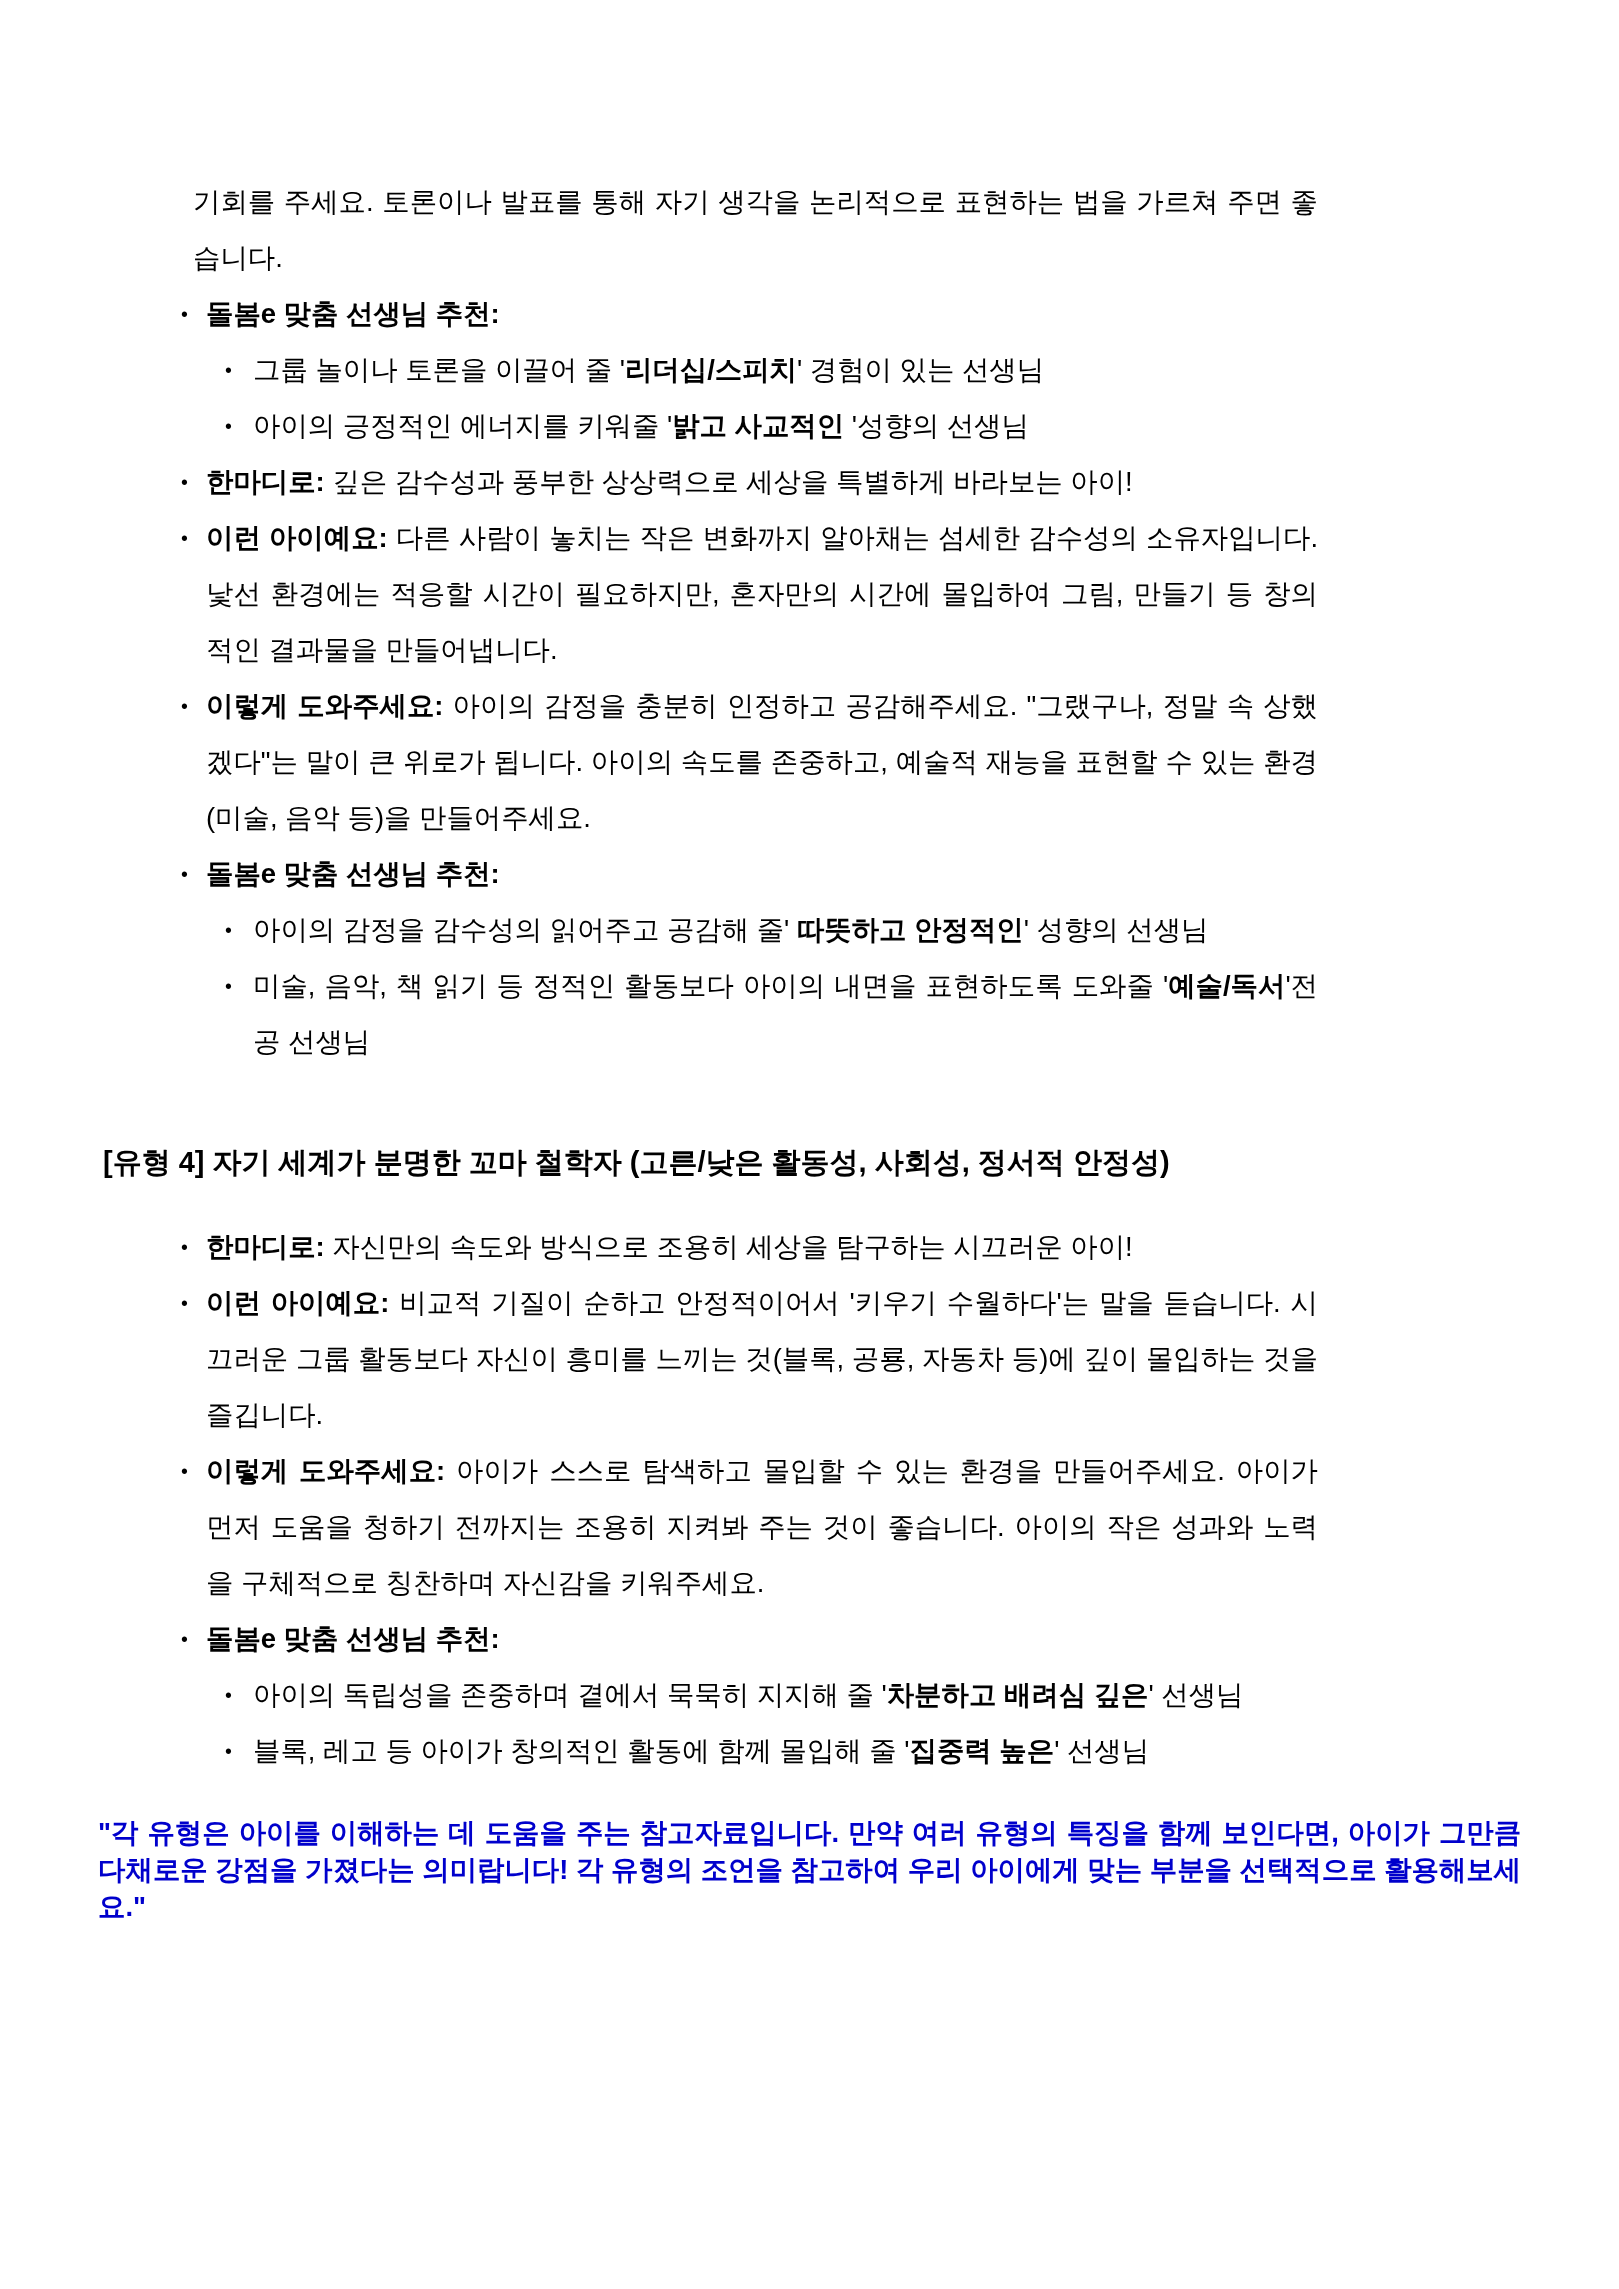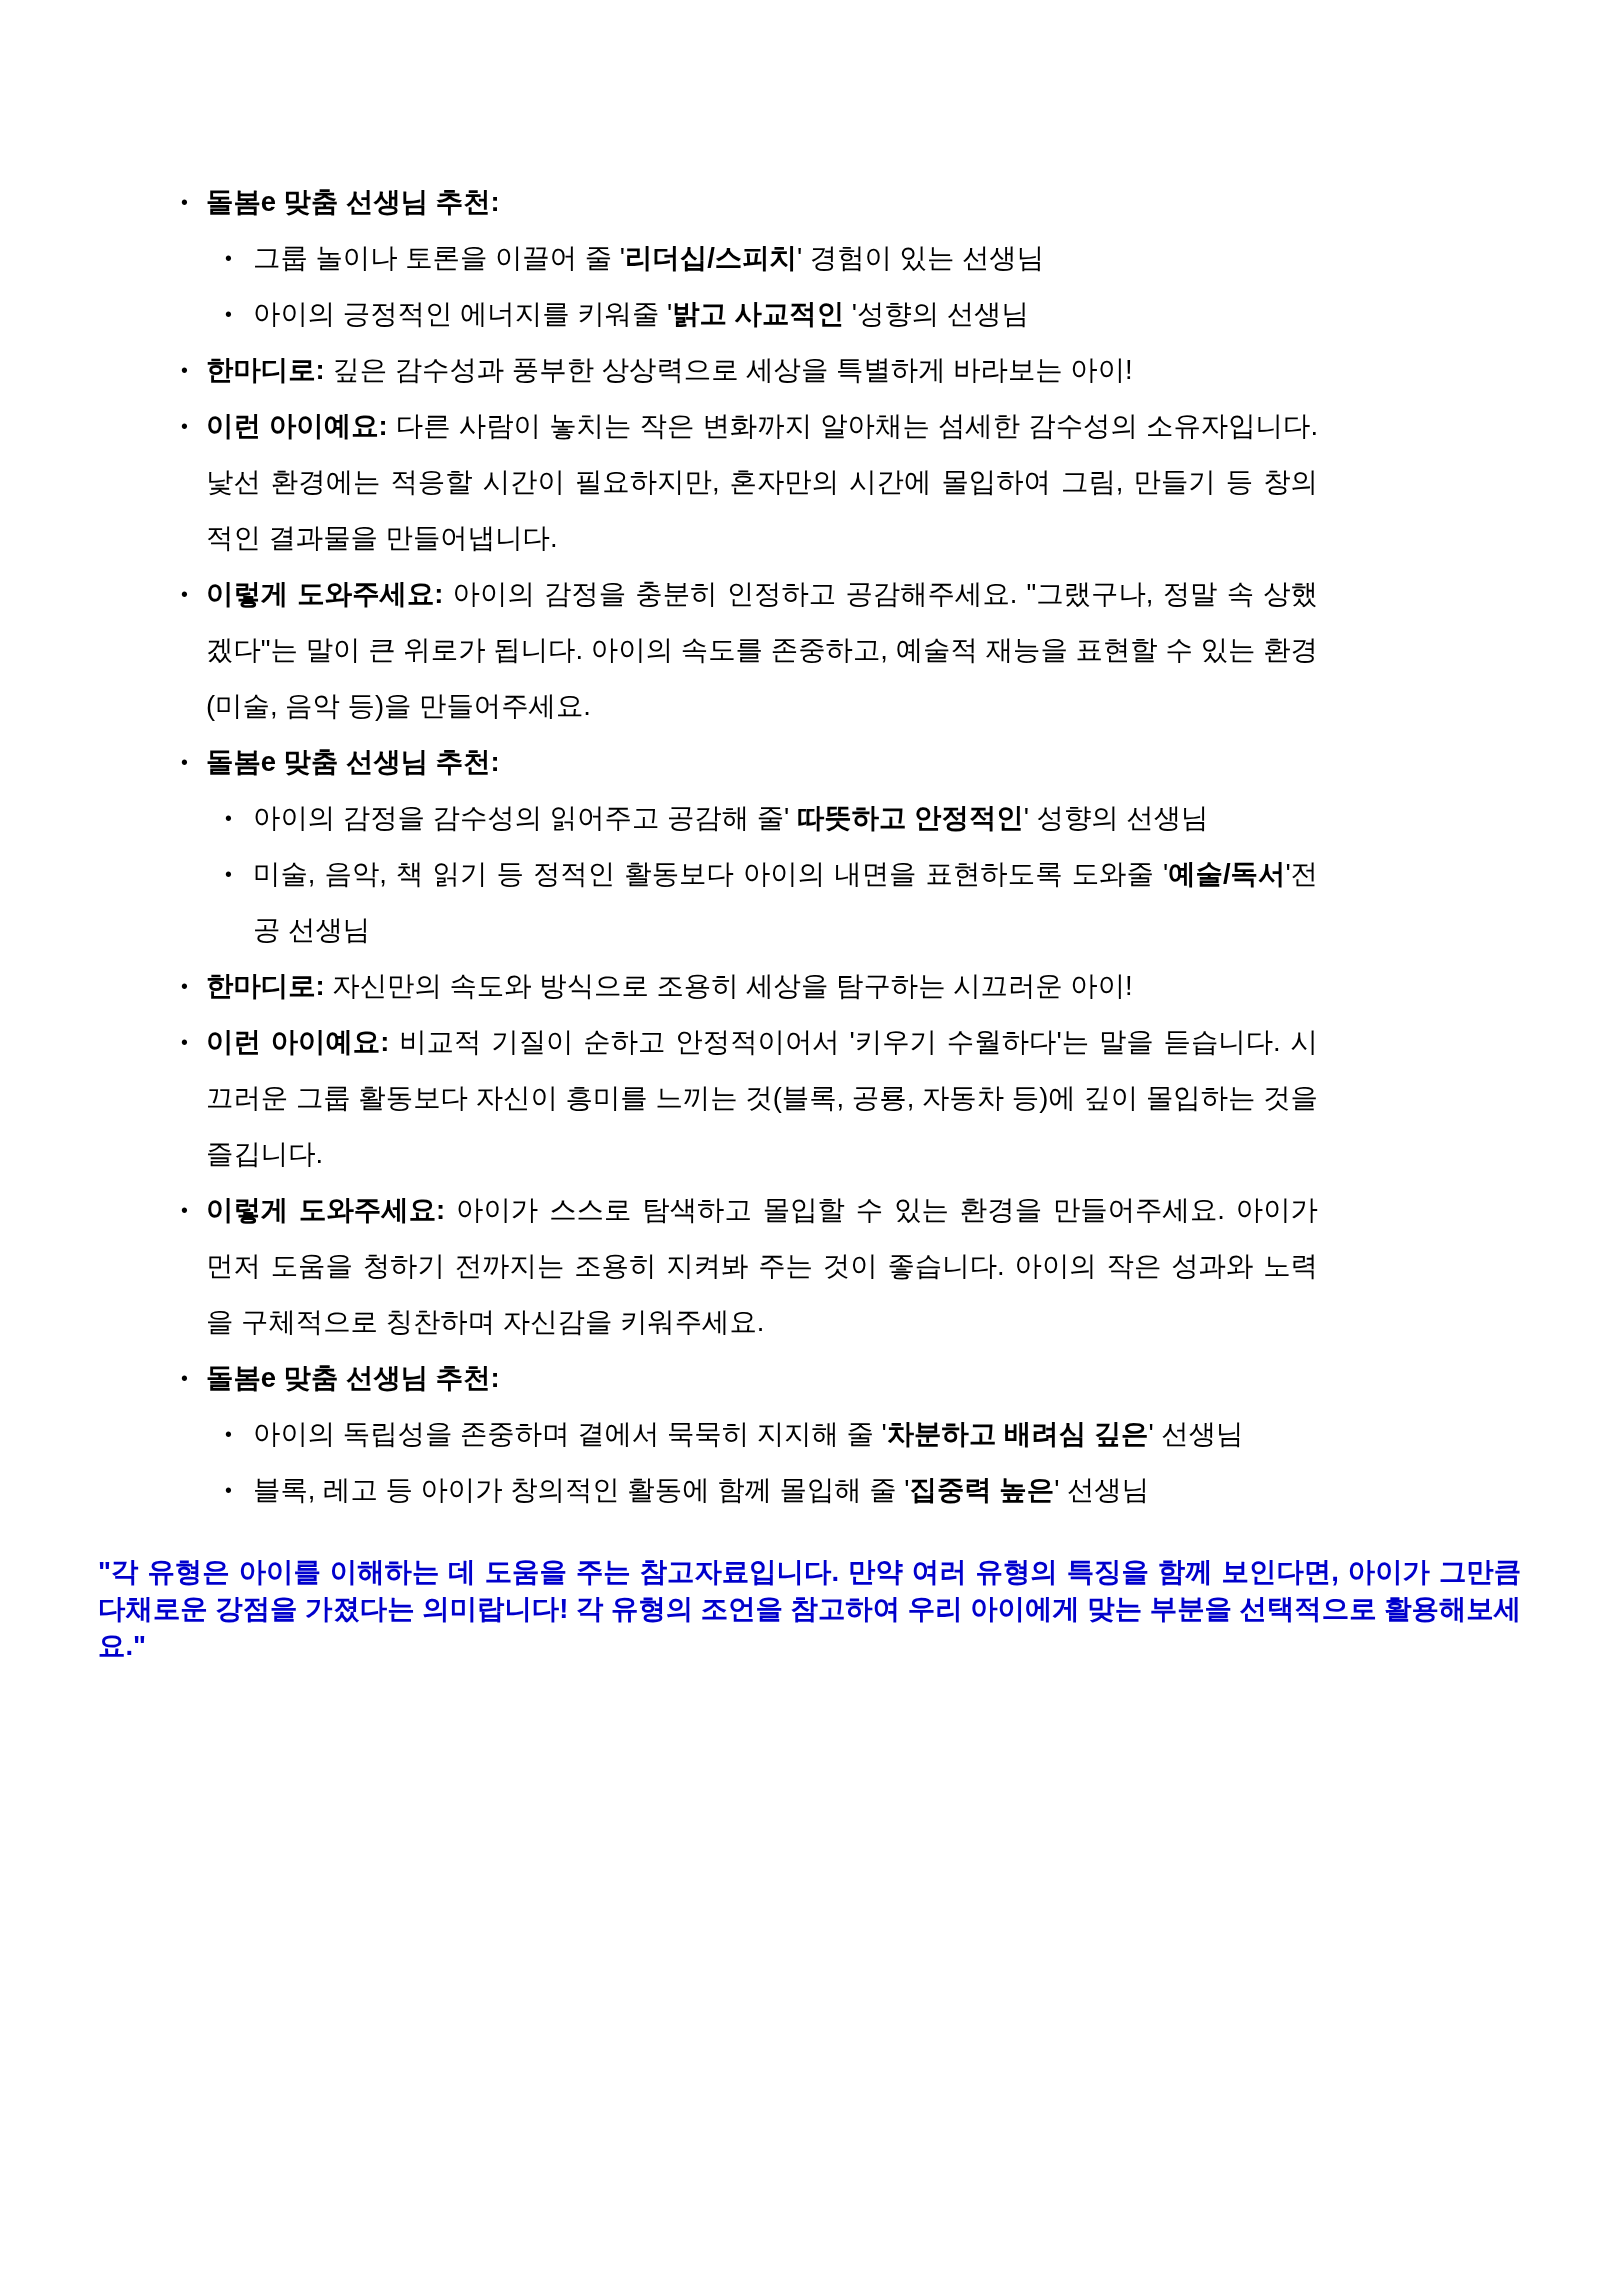--- a/index.html
+++ b/index.html
@@ -70,29 +70,31 @@
   }
   .bold {
     font-weight: bold;
   }
 </style>
 </head>
 <body>
 
 <div class="page">
   <div class="content" id="content">
+      <div class="block paragraph"><span>기회를 주세요. 토론이나 발표를 통해 자기 생각을 논리적으로 표현하는 법을 가르쳐 주면 좋습니다.</span></div>
       <div class="block bullet lvl1"><span class="dot">•</span><span class="bold">돌봄e 맞춤 선생님 추천:</span></div>
       <div class="block bullet lvl2"><span class="dot">•</span><span>그룹 놀이나 토론을 이끌어 줄 '</span><span class="bold">리더십/스피치</span><span>' 경험이 있는 선생님</span></div>
       <div class="block bullet lvl2"><span class="dot">•</span><span>아이의 긍정적인 에너지를 키워줄 '</span><span class="bold">밝고 사교적인</span><span> '성향의 선생님</span></div>
       <div class="block bullet lvl1"><span class="dot">•</span><span class="bold">한마디로:</span><span> 깊은 감수성과 풍부한 상상력으로 세상을 특별하게 바라보는 아이!</span></div>
       <div class="block bullet lvl1"><span class="dot">•</span><span class="bold">이런 아이예요:</span><span> 다른 사람이 놓치는 작은 변화까지 알아채는 섬세한 감수성의 소유자입니다. 낯선 환경에는 적응할 시간이 필요하지만, 혼자만의 시간에 몰입하여 그림, 만들기 등 창의적인 결과물을 만들어냅니다.</span></div>
       <div class="block bullet lvl1"><span class="dot">•</span><span class="bold">이렇게 도와주세요:</span><span> 아이의 감정을 충분히 인정하고 공감해주세요. "그랬구나, 정말 속 상했겠다"는 말이 큰 위로가 됩니다. 아이의 속도를 존중하고, 예술적 재능을 표현할 수 있는 환경(미술, 음악 등)을 만들어주세요.</span></div>
       <div class="block bullet lvl1"><span class="dot">•</span><span class="bold">돌봄e 맞춤 선생님 추천:</span></div>
       <div class="block bullet lvl2"><span class="dot">•</span><span>아이의 감정을 감수성의 읽어주고 공감해 줄' </span><span class="bold">따뜻하고 안정적인</span><span>' 성향의 선생님</span></div>
       <div class="block bullet lvl2"><span class="dot">•</span><span>미술, 음악, 책 읽기 등 정적인 활동보다 아이의 내면을 표현하도록 도와줄 '</span><span class="bold">예술/독서</span><span>'전공 선생님</span></div>
+      <div class="block heading"><span class="bold">[유형 4] 자기 세계가 분명한 꼬마 철학자 (고른/낮은 활동성, 사회성, 정서적 안정성)</span></div>
       <div class="block bullet lvl1"><span class="dot">•</span><span class="bold">한마디로:</span><span> 자신만의 속도와 방식으로 조용히 세상을 탐구하는 시끄러운 아이!</span></div>
       <div class="block bullet lvl1"><span class="dot">•</span><span class="bold">이런 아이예요:</span><span> 비교적 기질이 순하고 안정적이어서 '키우기 수월하다'는 말을 듣습니다. 시끄러운 그룹 활동보다 자신이 흥미를 느끼는 것(블록, 공룡, 자동차 등)에 깊이 몰입하는 것을 즐깁니다.</span></div>
       <div class="block bullet lvl1"><span class="dot">•</span><span class="bold">이렇게 도와주세요:</span><span> 아이가 스스로 탐색하고 몰입할 수 있는 환경을 만들어주세요. 아이가 먼저 도움을 청하기 전까지는 조용히 지켜봐 주는 것이 좋습니다. 아이의 작은 성과와 노력을 구체적으로 칭찬하며 자신감을 키워주세요.</span></div>
       <div class="block bullet lvl1"><span class="dot">•</span><span class="bold">돌봄e 맞춤 선생님 추천:</span></div>
       <div class="block bullet lvl2"><span class="dot">•</span><span>아이의 독립성을 존중하며 곁에서 묵묵히 지지해 줄 '</span><span class="bold">차분하고 배려심 깊은</span><span>' 선생님</span></div>
       <div class="block bullet lvl2"><span class="dot">•</span><span>블록, 레고 등 아이가 창의적인 활동에 함께 몰입해 줄 '</span><span class="bold">집중력 높은</span><span>' 선생님</span></div>
       <div class="block footnote" style="color: rgb(0, 0, 204);"><span class="bold">"각 유형은 아이를 이해하는 데 도움을 주는 참고자료입니다. 만약 여러 유형의 특징을 함께 보인다면, 아이가 그만큼 다채로운 강점을 가졌다는 의미랍니다! 각 유형의 조언을 참고하여 우리 아이에게 맞는 부분을 선택적으로 활용해보세요."</span></div>
     </div>
 </div>
 

